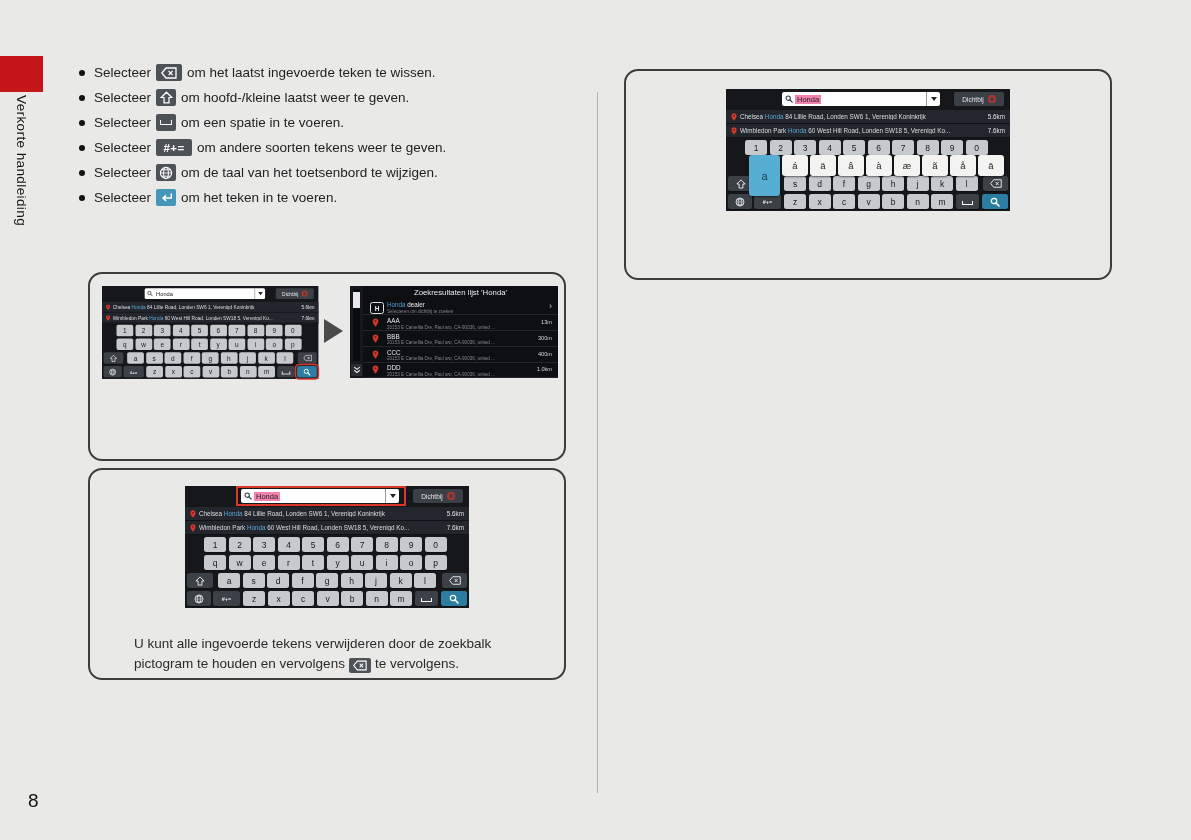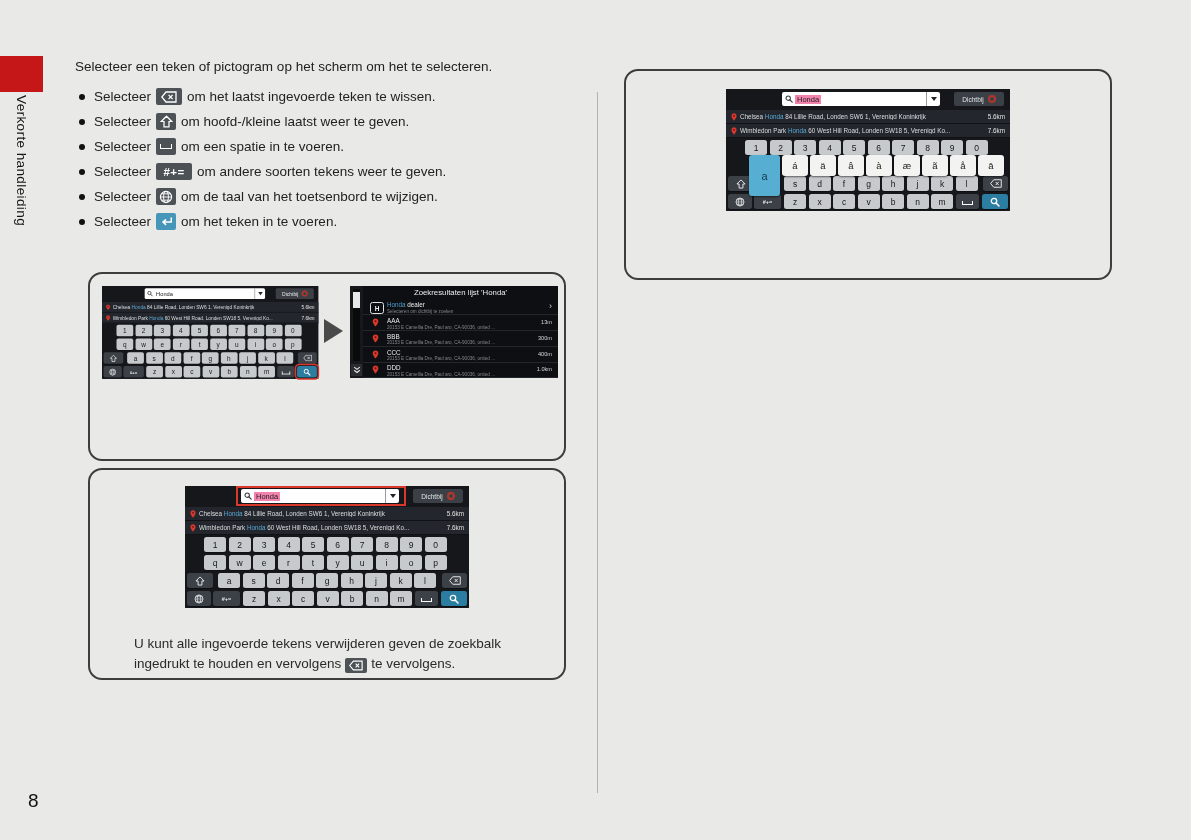--- a/index.html
+++ b/index.html
@@ -135,21 +135,20 @@
     <path d="M1.5 1.5 L5 4.3 L8.5 1.5 M1.5 5.3 L5 8.1 L8.5 5.3" fill="none" stroke="currentColor" stroke-width="1.3"></path>
   </symbol>
 </svg>
 
 <div class="red-tab"></div>
 <div class="side-label">Verkorte handleiding</div>
 <div class="page-num">8</div>
 <div class="divider"></div>
 
 <div class="content">
-  <p class="intro">Selecteer een teken of pictogram op het scherm om het te selecteren.</p>
   <ul class="bullets">
     <li>
       <span class="dot"></span>
       <span>Selecteer</span>
       <span class="ikey w26">
           <svg class="ic" width="16" height="12">
             <use href="#i-backspace"></use>
           </svg>
         </span>
       <span>om het laatst ingevoerde teken te wissen.</span>
@@ -605,21 +604,21 @@
         <span class="space-glyph" style="width:9px;height:3px;margin-bottom:4px"></span>
       </div>
       <div class="key teal" style="left:256px;top:105px;width:26px">
         <svg class="ic" width="10" height="10" style="color:#fff">
           <use href="#i-magnifier"></use>
         </svg>
       </div>
       <div class="annot-bar"></div>
     </div>
   <p class="caption">
-    <span>U kunt alle ingevoerde tekens verwijderen geven de zoekbalk ingedrukt te houden en vervolgens</span><span class="cap-icon bksp">
+    <span>U kunt alle ingevoerde tekens verwijderen door de zoekbalk pictogram te houden en vervolgens</span><span class="cap-icon bksp">
         <svg class="ic" width="14" height="11" style="color:#fff">
           <use href="#i-backspace"></use>
         </svg>
       </span><span>te vervolgens.</span>
   </p>
 </div>
 
 <div class="ibox" id="box3">
   <div class="kb sel" style="position:absolute;left:100px;top:18px;">
   <div class="kb-search">

